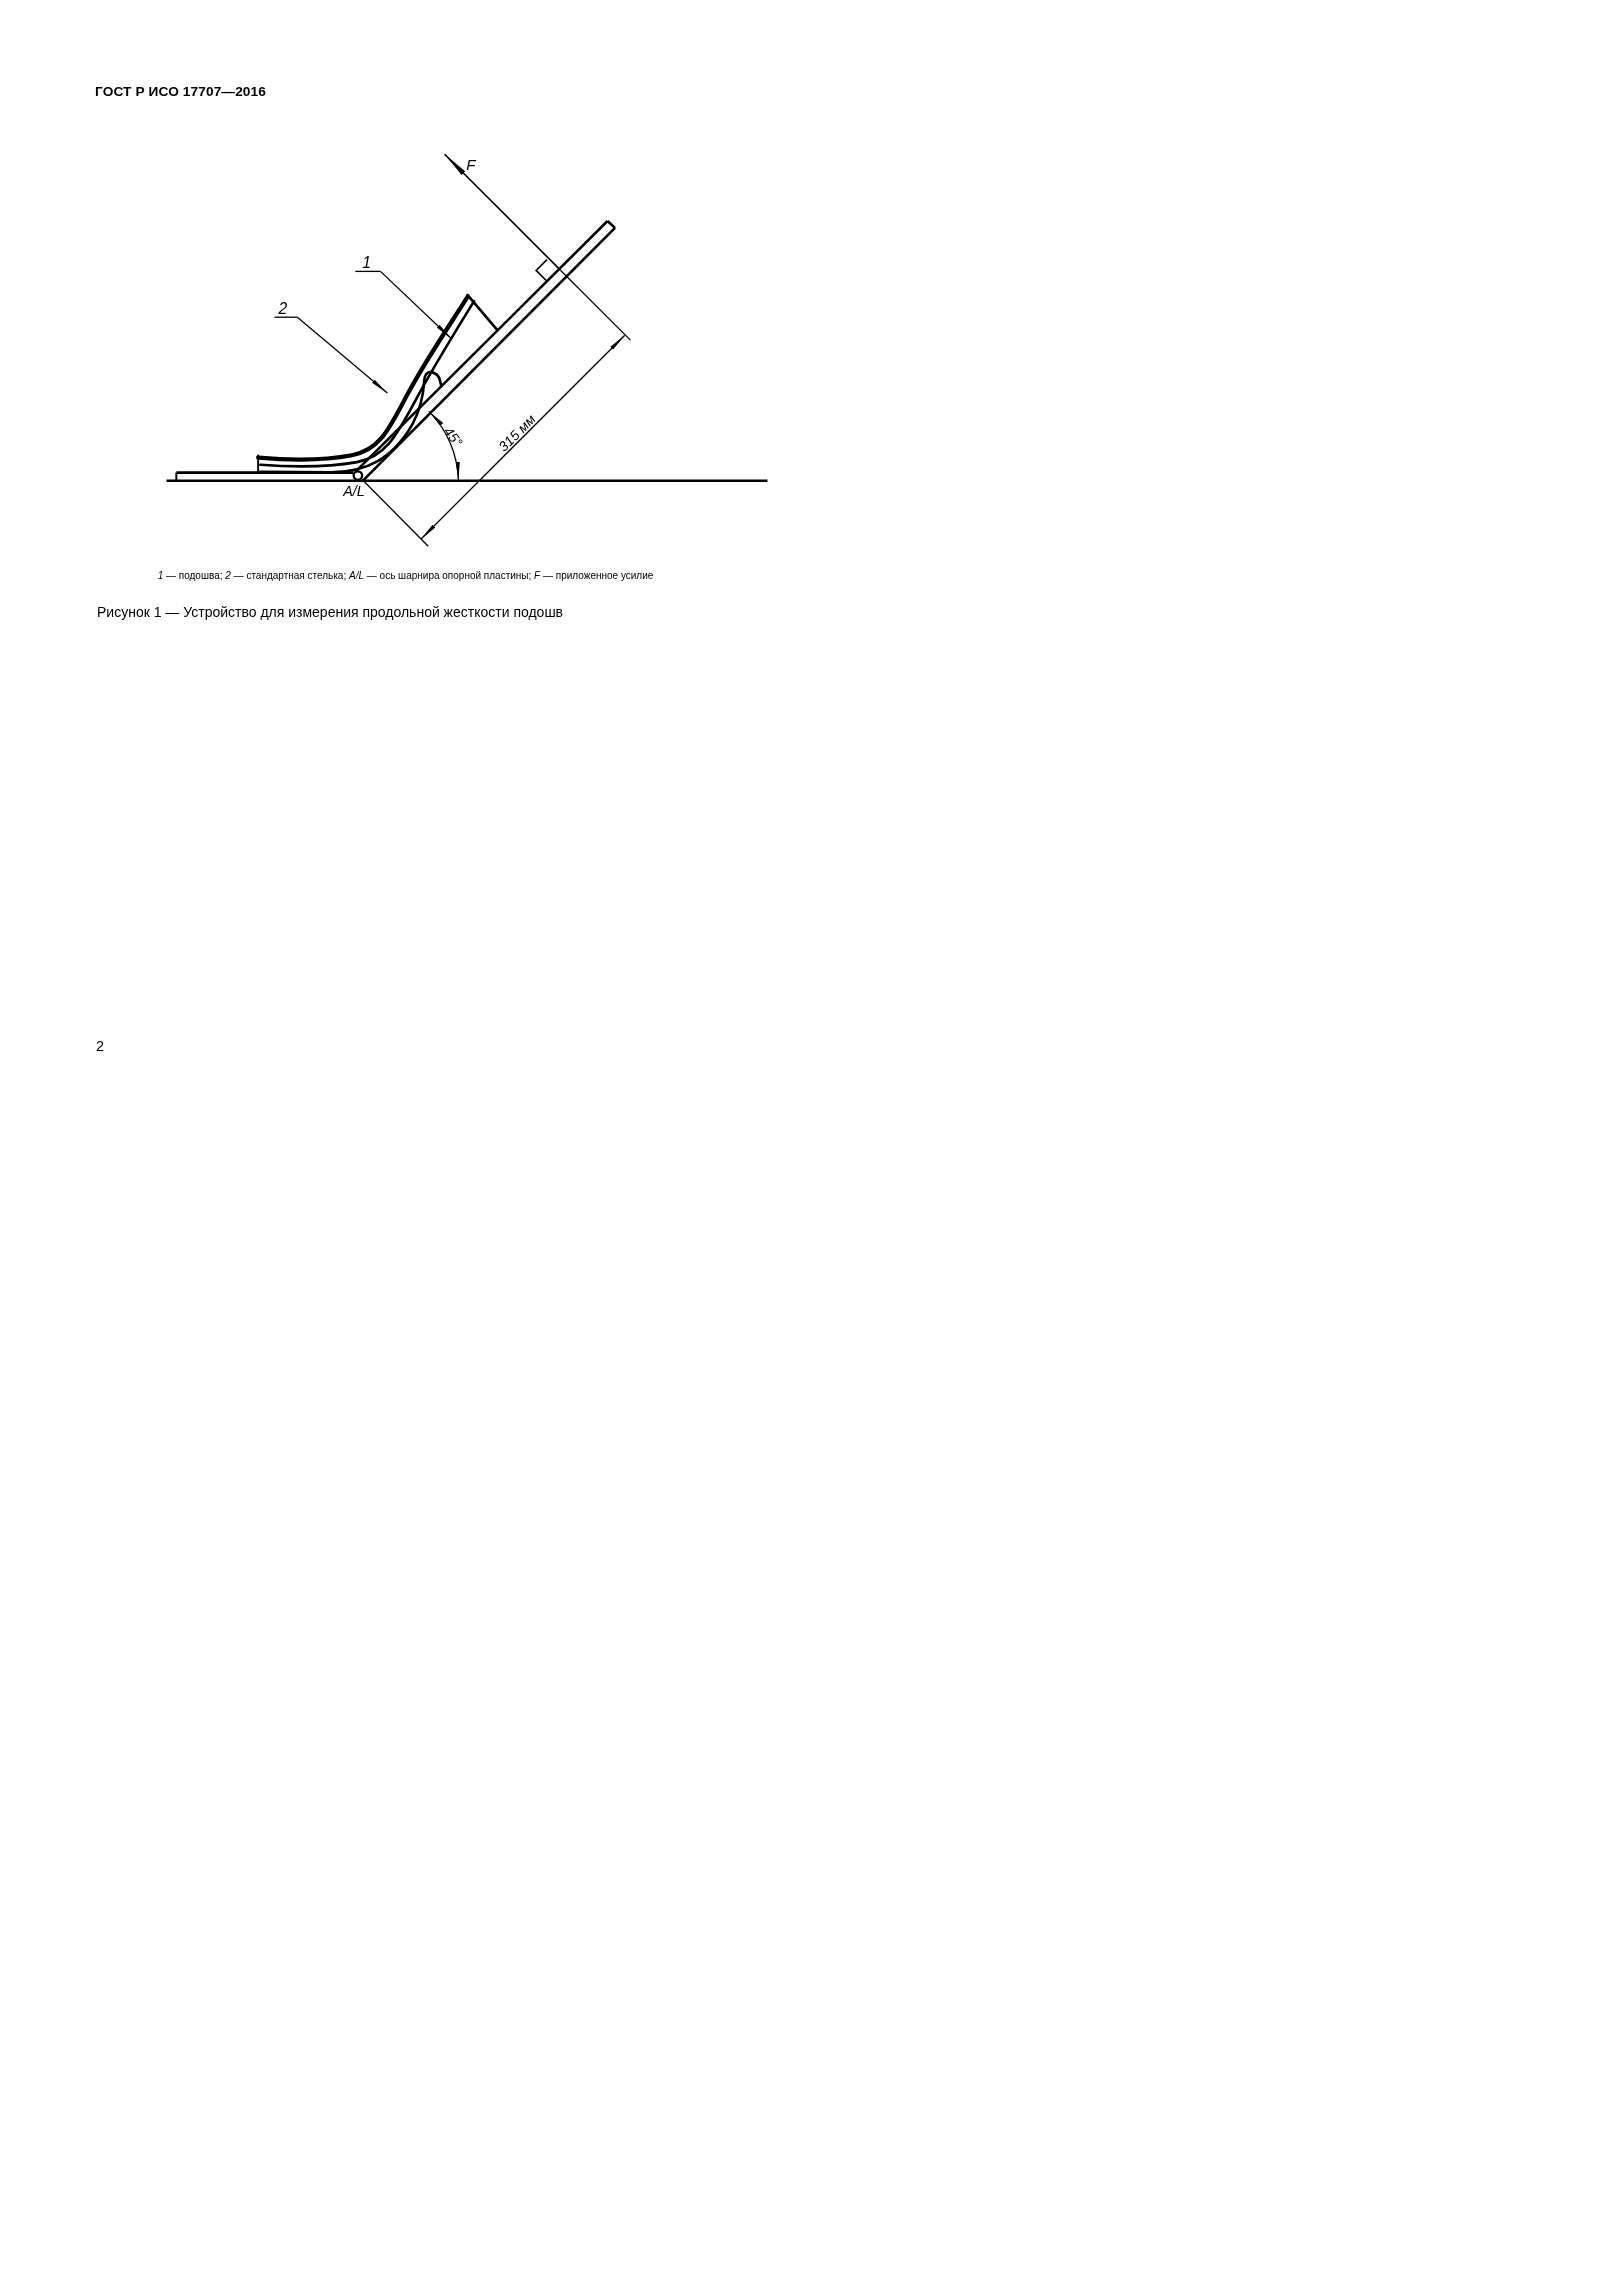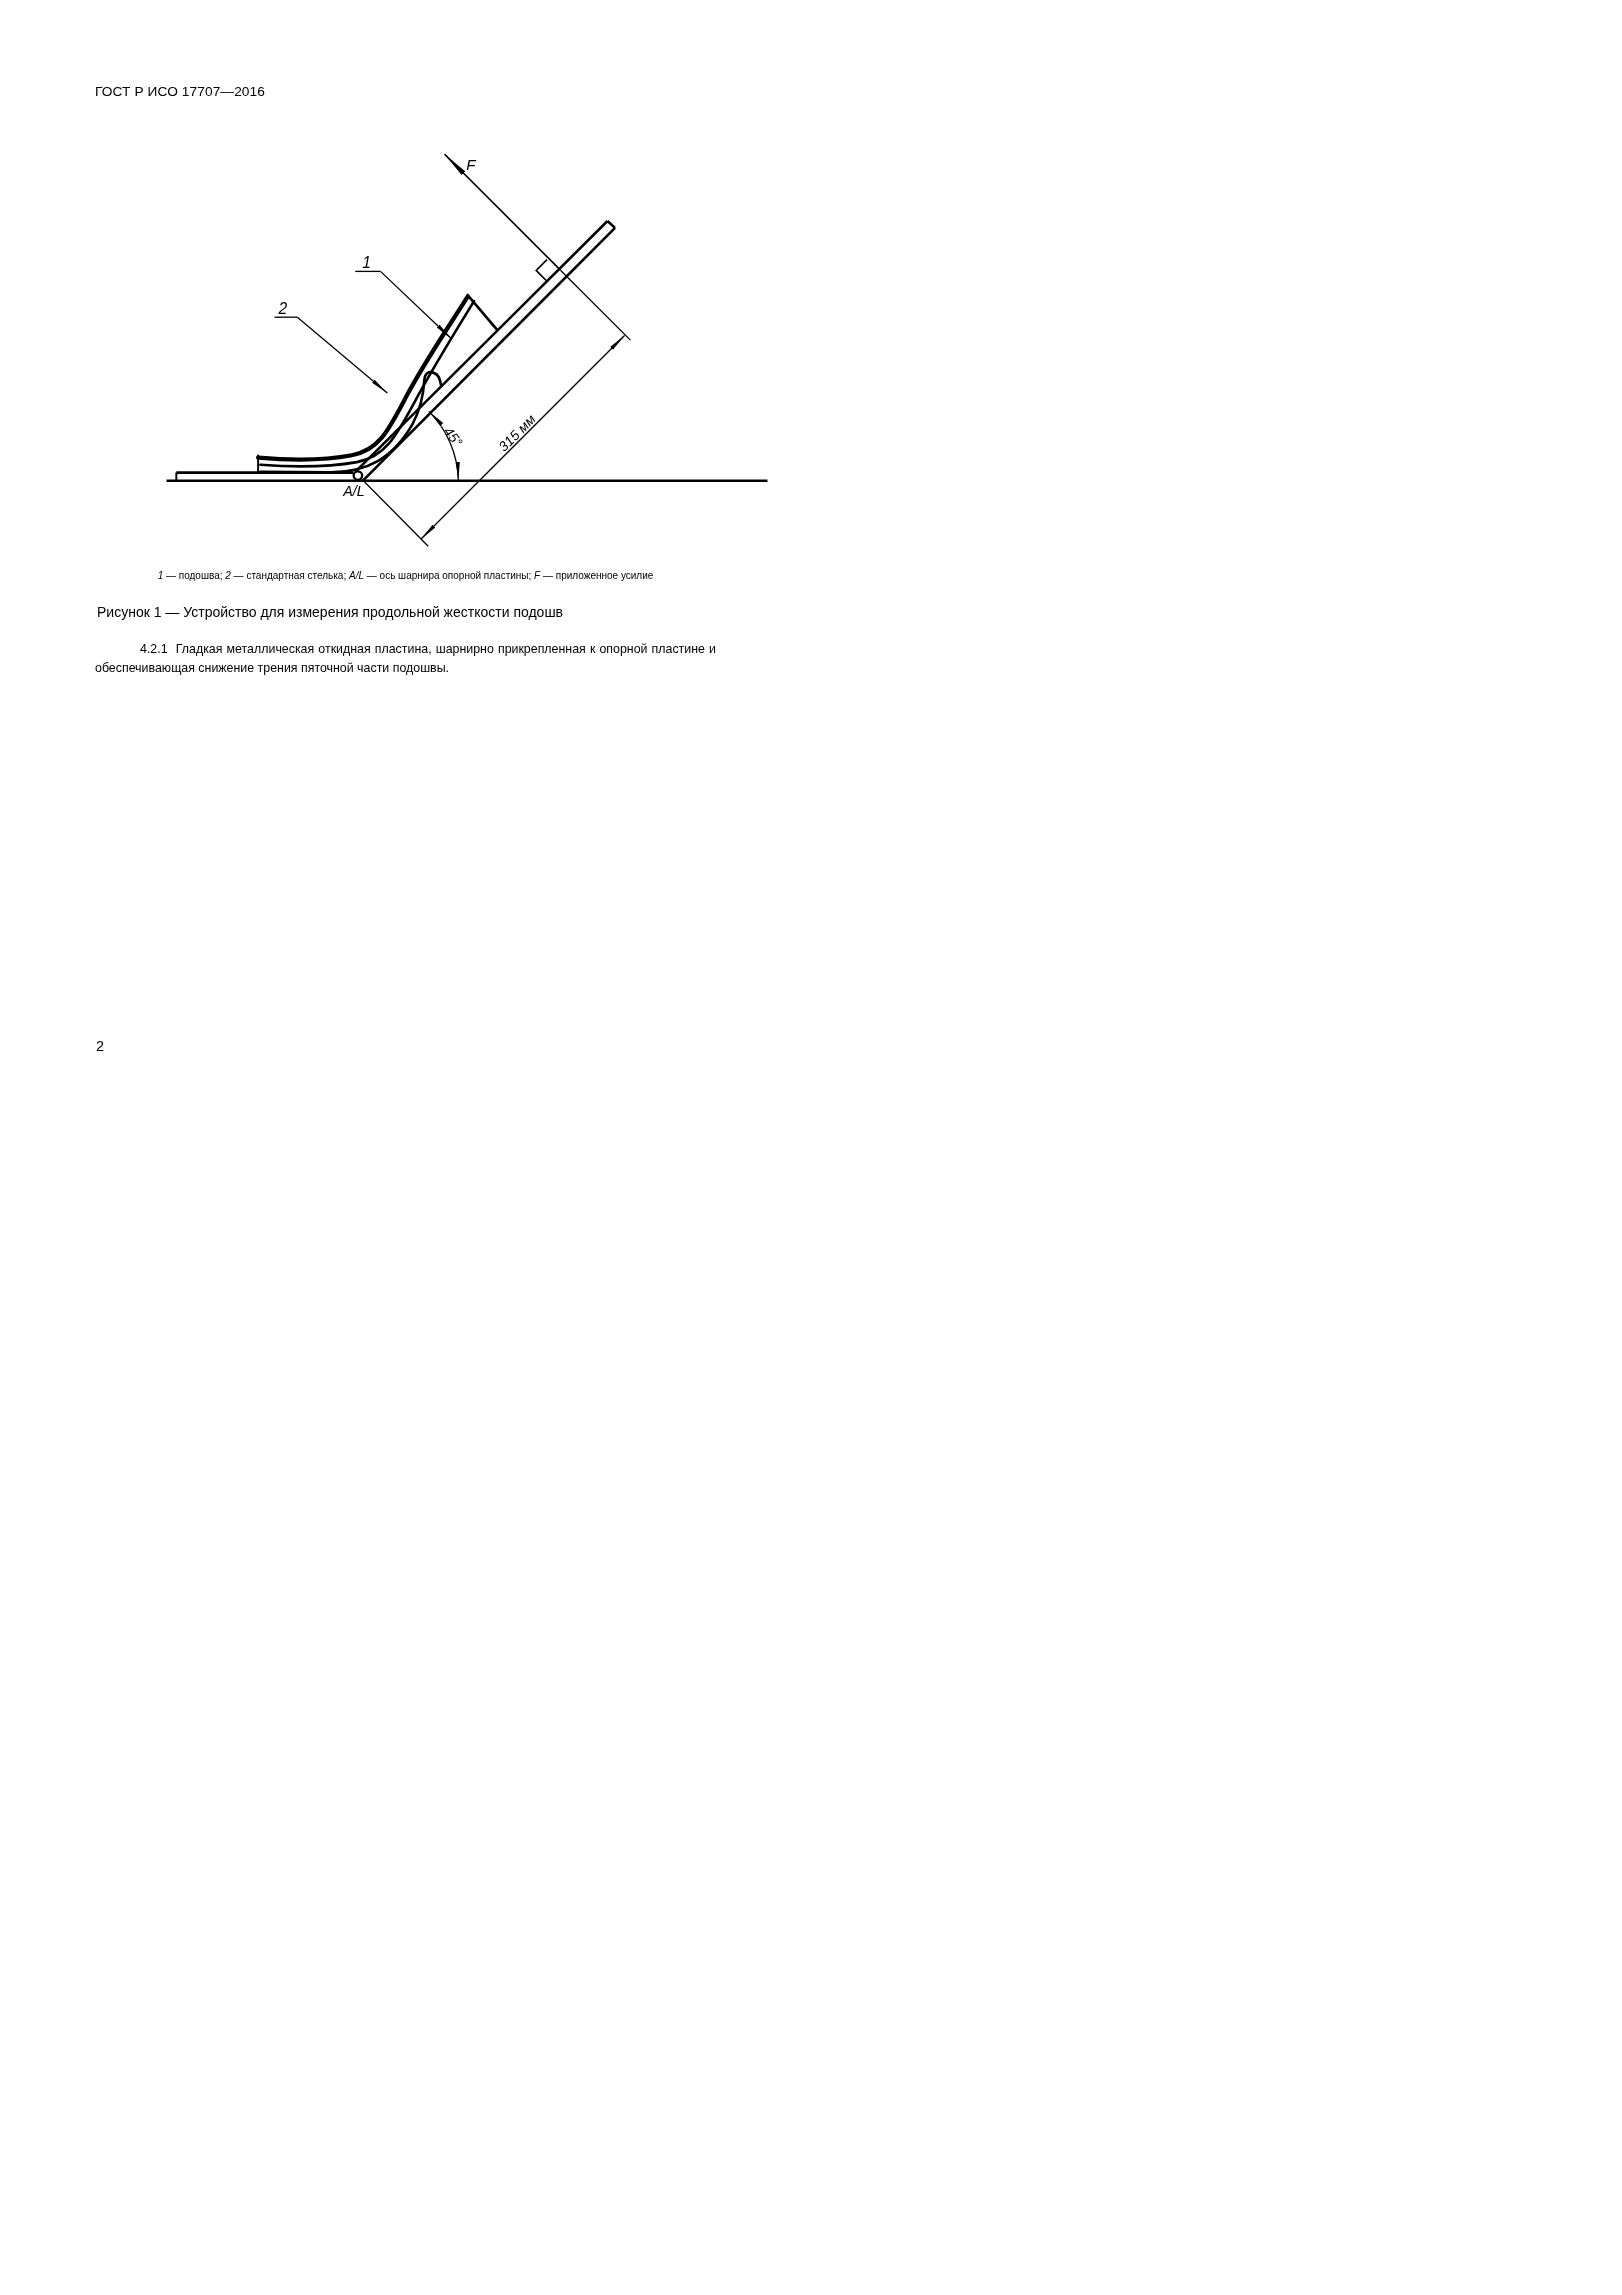--- a/index.html
+++ b/index.html
@@ -6,21 +6,21 @@
   .page {
     position:relative;
     width:811px; height:1147px;
     background:#ffffff;
     color:#000;
     font-family:"Liberation Sans", sans-serif;
     overflow:hidden;
   }
   .doc-header {
     position:absolute; left:95px; top:84px;
-    font-size:13.7px; font-weight:normal; letter-spacing:0.1px;
+    font-size:13.7px; font-weight:bold; letter-spacing:0.1px;
   }
   .figure-wrap {
     position:absolute; left:141px; top:124px;
     width:651px; height:442px;
   }
   .figure-wrap svg { width:100%; height:100%; display:block; }
   .fig-note {
     position:absolute; left:95px; top:570px; width:621px;
     text-align:center; font-size:10px; white-space:nowrap;
   }
@@ -111,19 +111,18 @@
       <text class="svg-dim" x="1384" y="1350" font-size="42" text-anchor="middle" fill="#000" transform="rotate(52 1384 1336)">45°</text>
       <text class="svg-dim" x="1580" y="1338" font-size="42" text-anchor="middle" fill="#000" transform="rotate(-45 1580 1324)">315 мм</text>
     </svg>
   </div>
 
   <div class="fig-note"><span class="it">1</span><span> — подошва; </span><span class="it">2</span><span> — стандартная стелька; </span><span class="it">A/L</span><span> — ось шарнира опорной пластины; </span><span class="it">F</span><span> — приложенное усилие</span></div>
 
   <div class="fig-caption">Рисунок 1 — Устройство для измерения продольной жесткости подошв</div>
 
   <div class="body-text">
-    <p>4.2.1&nbsp; Гладкая металлическая откидная пластина, шарнирно прикрепленная к опорной пластине и обеспечивающая снижение трения пяточной части подошвы.</p>
   </div>
 
   <div class="page-number">2</div>
 
 </div>
 
 
 </body></html>

